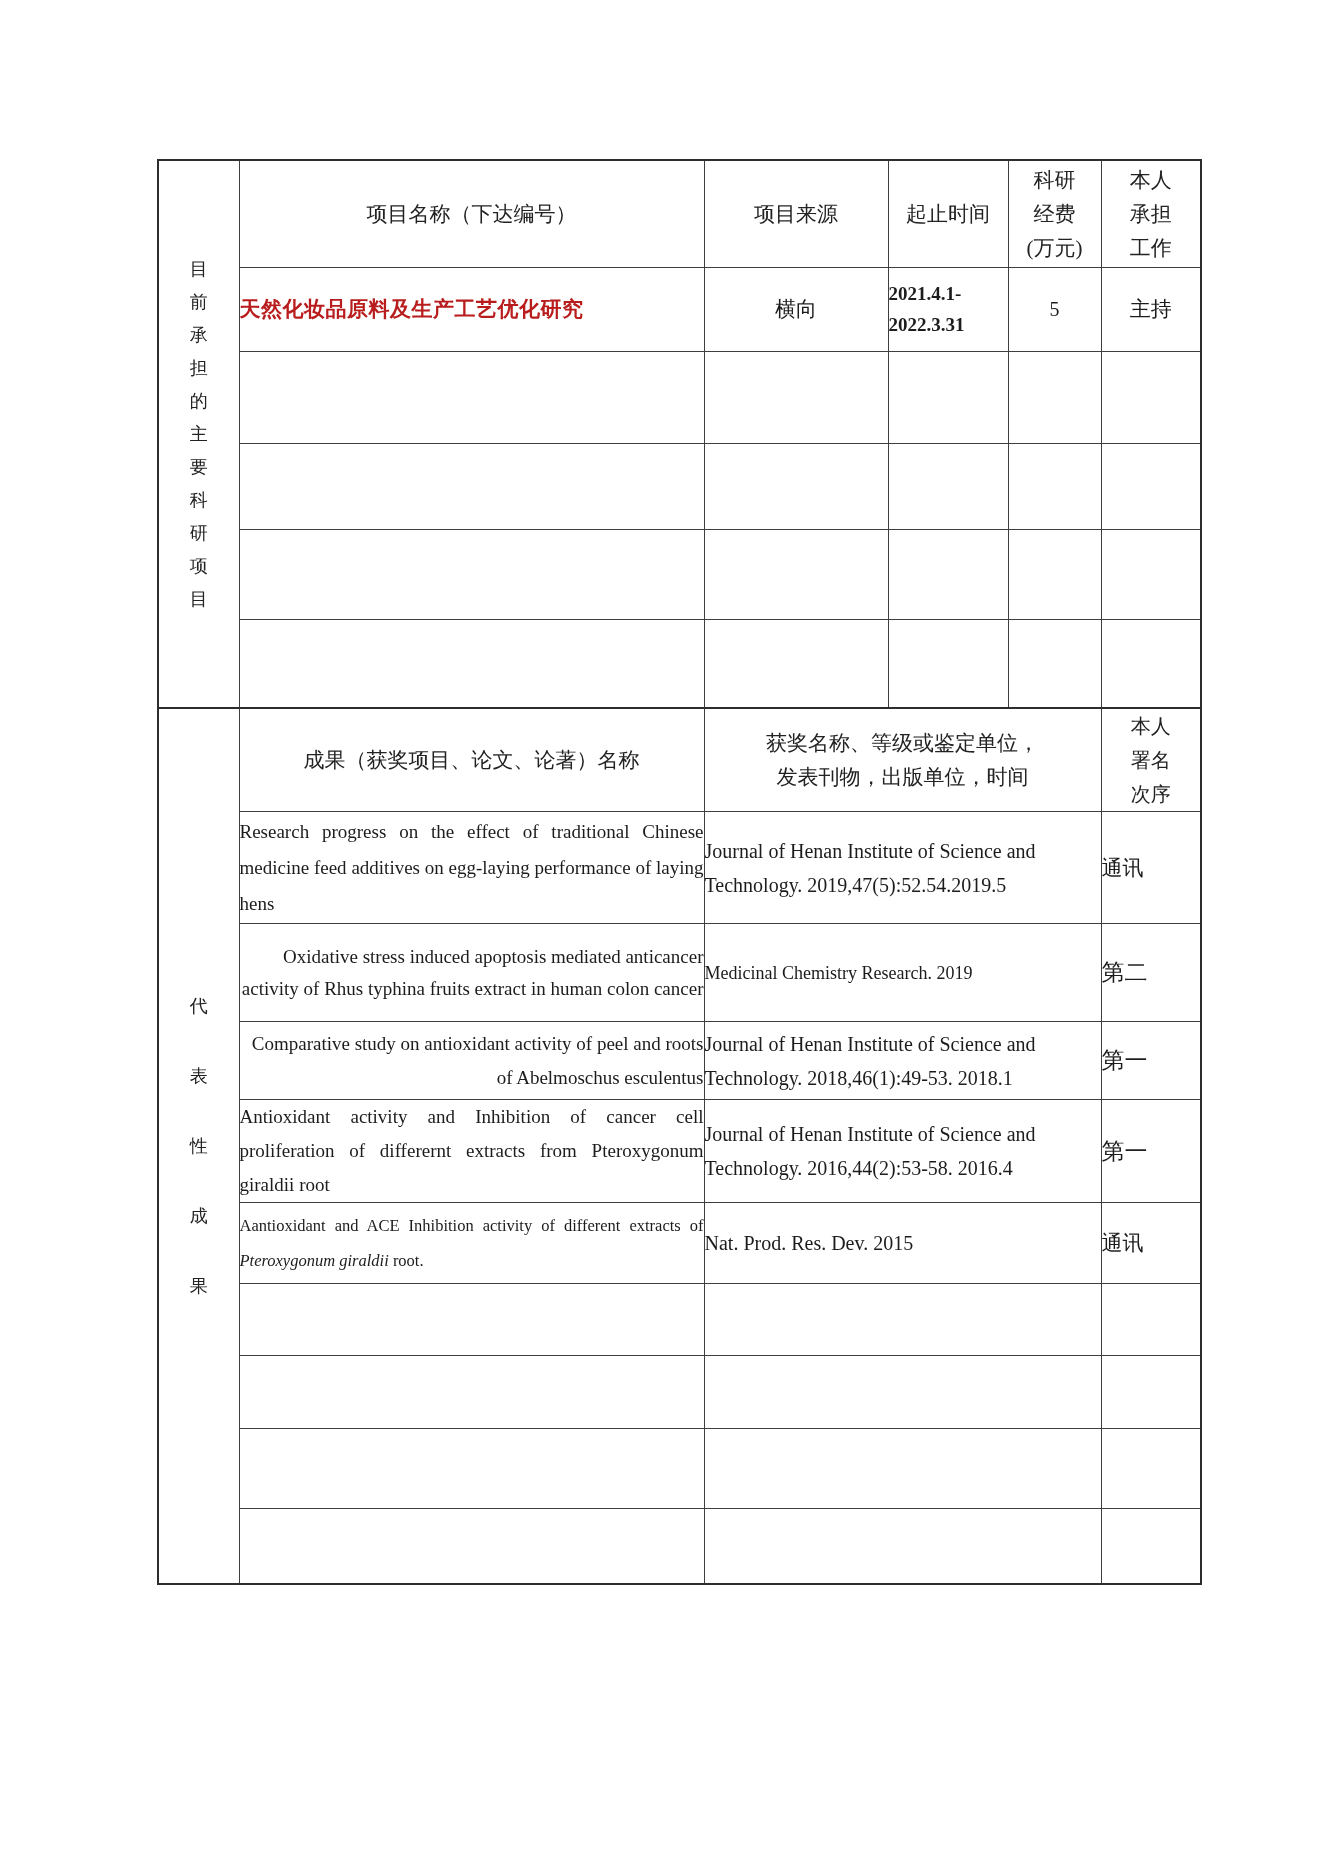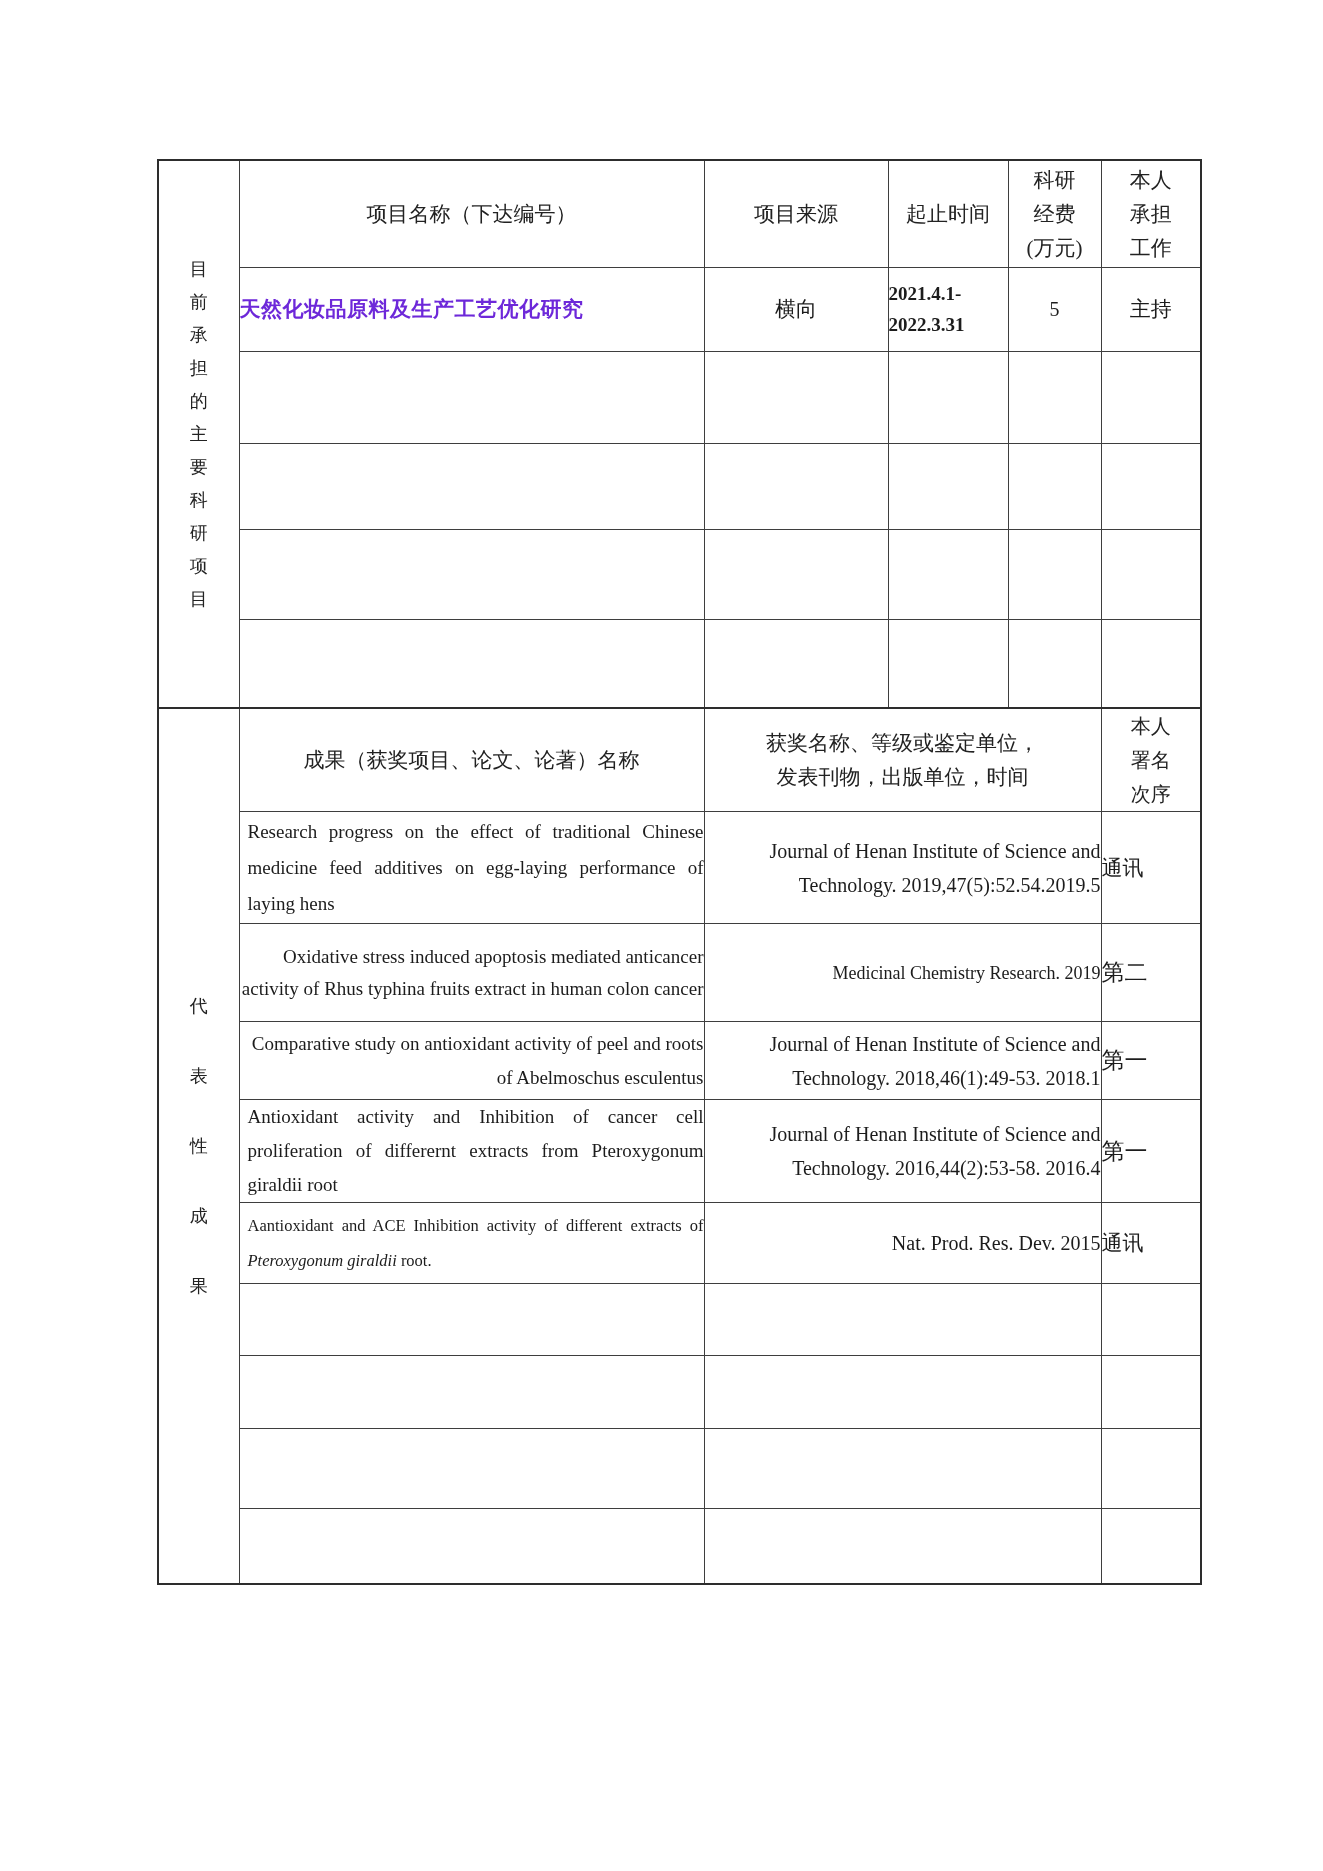--- a/index.html
+++ b/index.html
@@ -52,44 +52,44 @@
   .v-bottom{line-height:70px;}
 
   
   td.pname{
     font-family:Liberation Serif, serif;
     font-weight:bold;
     font-size:21px;
     text-align:left;
     padding:0 4px 0 3px;
     letter-spacing:0.5px;
-    color:#6d28d9;
+    color:#b91c1c;
   }
   td.dates{
     font-size:19px;
     line-height:31px;
     text-align:left;
     padding-left:5px;
     font-weight:bold;
   }
   td.funding{font-size:20px;text-align:center;}
 
   
   td.aname{
     font-size:19px;
     line-height:34px;
     text-align:right;
     padding:0 2px 0 3px;
   }
-  td.aname.just{text-align:justify;text-align-last:left;padding-left:8px;}
+  td.aname.just{text-align:justify;text-align-last:left;}
   td.aname.lh36{line-height:36px;}
   td.aname.small{font-size:16.5px;line-height:35px;}
   td.aname.small .ital{font-style:italic;}
   td.venue{
-    text-align:right;
+    text-align:left;
     font-size:20px;
     line-height:34px;
     padding:0 2px;
     white-space:pre-line;
   }
   td.order{text-align:left;font-size:21px;}
   td.order.big{font-size:23px;}
 </style>
 </head>
 <body>

